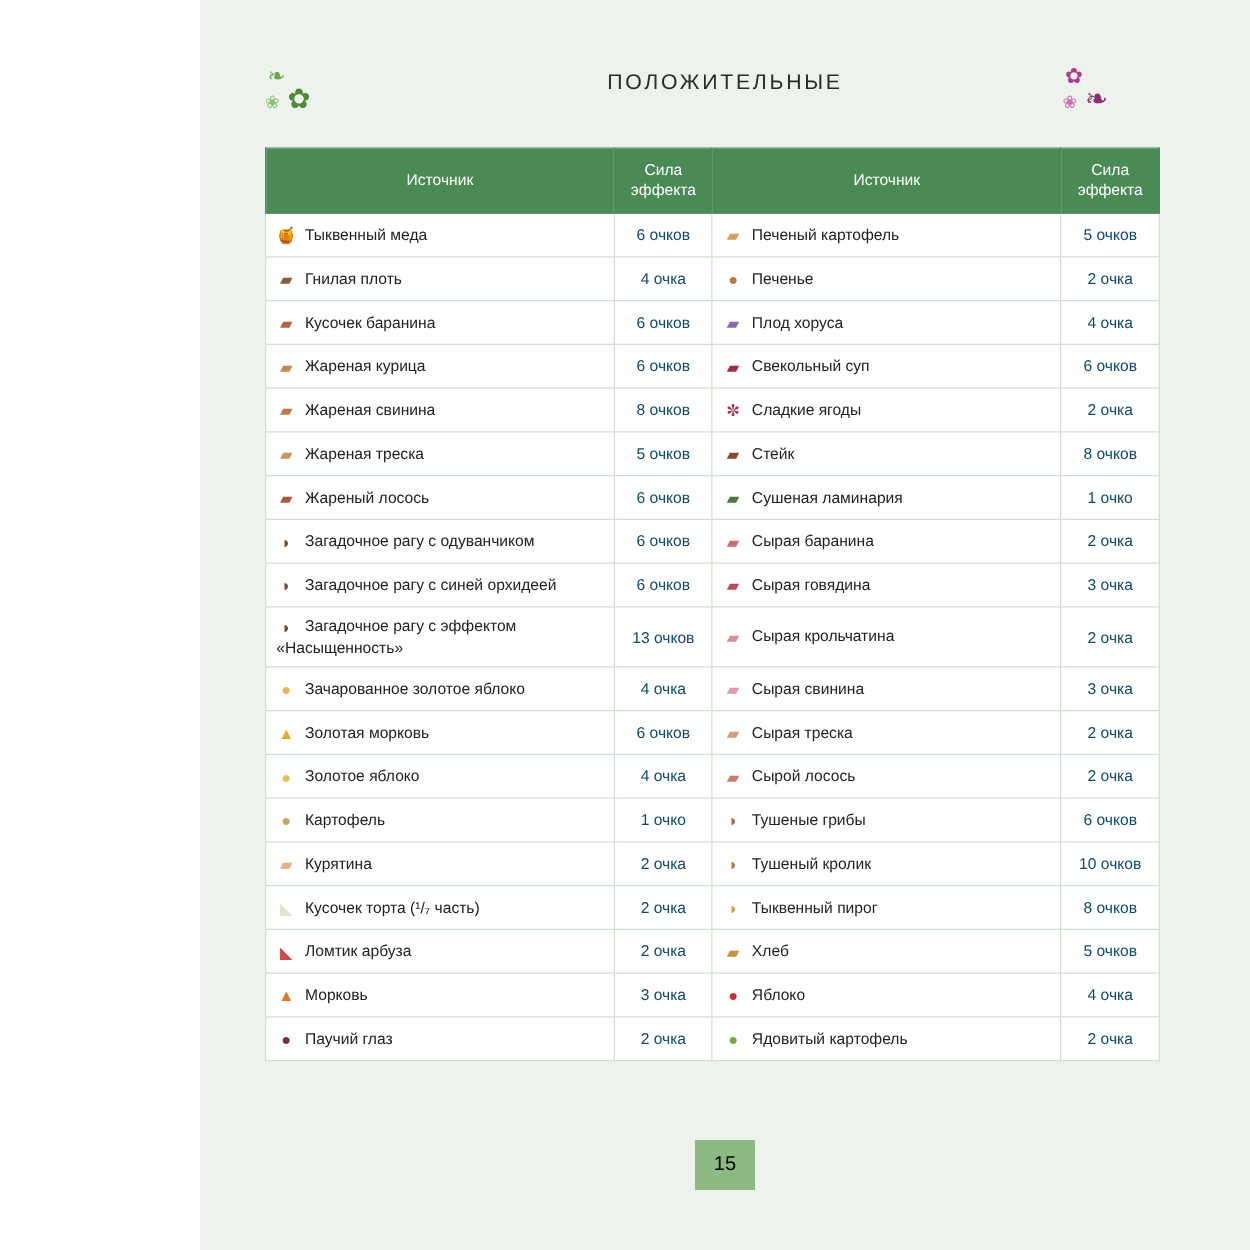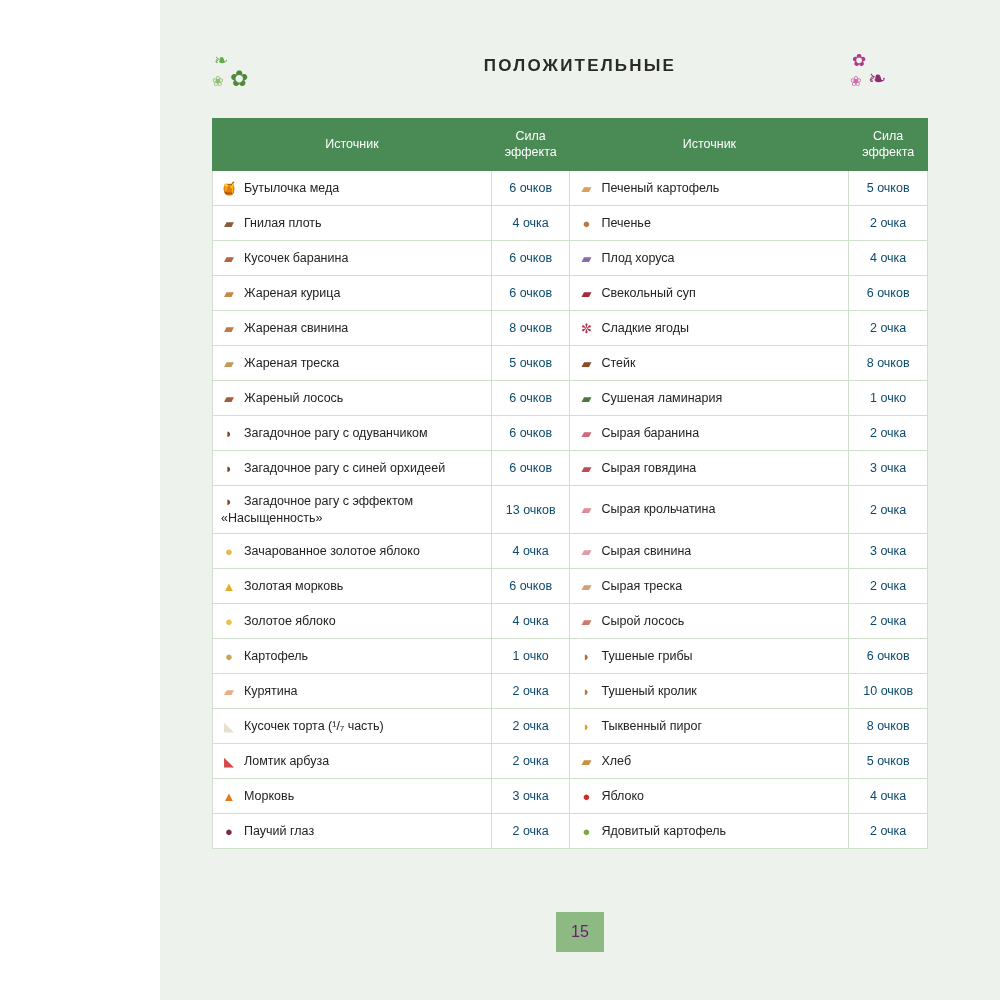--- a/index.html
+++ b/index.html
@@ -35,21 +35,21 @@
     width: 100%;
     height: 56px;
   }
   .page-title {
     position: absolute;
     left: 0;
     right: 0;
     top: 8px;
     text-align: center;
     font-size: 17px;
-    font-weight: bold;
+    font-weight: normal;
     letter-spacing: 2.2px;
     color: #2a2a2a;
     text-transform: uppercase;
   }
   .deco {
     position: absolute;
     top: 0;
     width: 80px;
     height: 56px;
   }
@@ -127,21 +127,21 @@
 
   
   .page-num-box {
     position: absolute;
     left: 50%;
     transform: translateX(-50%);
     bottom: 48px;
     width: 48px;
     height: 40px;
     background: #8dba83;
-    color: #701a75;
+    color: #000000;
     font-size: 16px;
     display: flex;
     align-items: center;
     justify-content: center;
   }
 </style>
 </head>
 <body>
 
 <div class="page">
@@ -180,21 +180,21 @@
             </th>
             <th>Источник</th>
             <th>
               <span>Сила</span><br>
               <span>эффекта</span>
             </th>
           </tr>
         </thead>
         <tbody id="table-body">
             <tr>
-              <td class="src"><span class="ic" style="color: rgb(224, 165, 42);">🍯</span><span class="lbl">Бутылочка меда</span></td>
+              <td class="src"><span class="ic" style="color: rgb(224, 165, 42);">🍯</span><span class="lbl">Тыквенный меда</span></td>
               <td class="val">6 очков</td>
               <td class="src"><span class="ic" style="color: rgb(217, 160, 91);">▰</span><span class="lbl">Печеный картофель</span></td>
               <td class="val">5 очков</td>
             </tr>
             <tr>
               <td class="src"><span class="ic" style="color: rgb(138, 90, 58);">▰</span><span class="lbl">Гнилая плоть</span></td>
               <td class="val">4 очка</td>
               <td class="src"><span class="ic" style="color: rgb(180, 121, 63);">●</span><span class="lbl">Печенье</span></td>
               <td class="val">2 очка</td>
             </tr>

